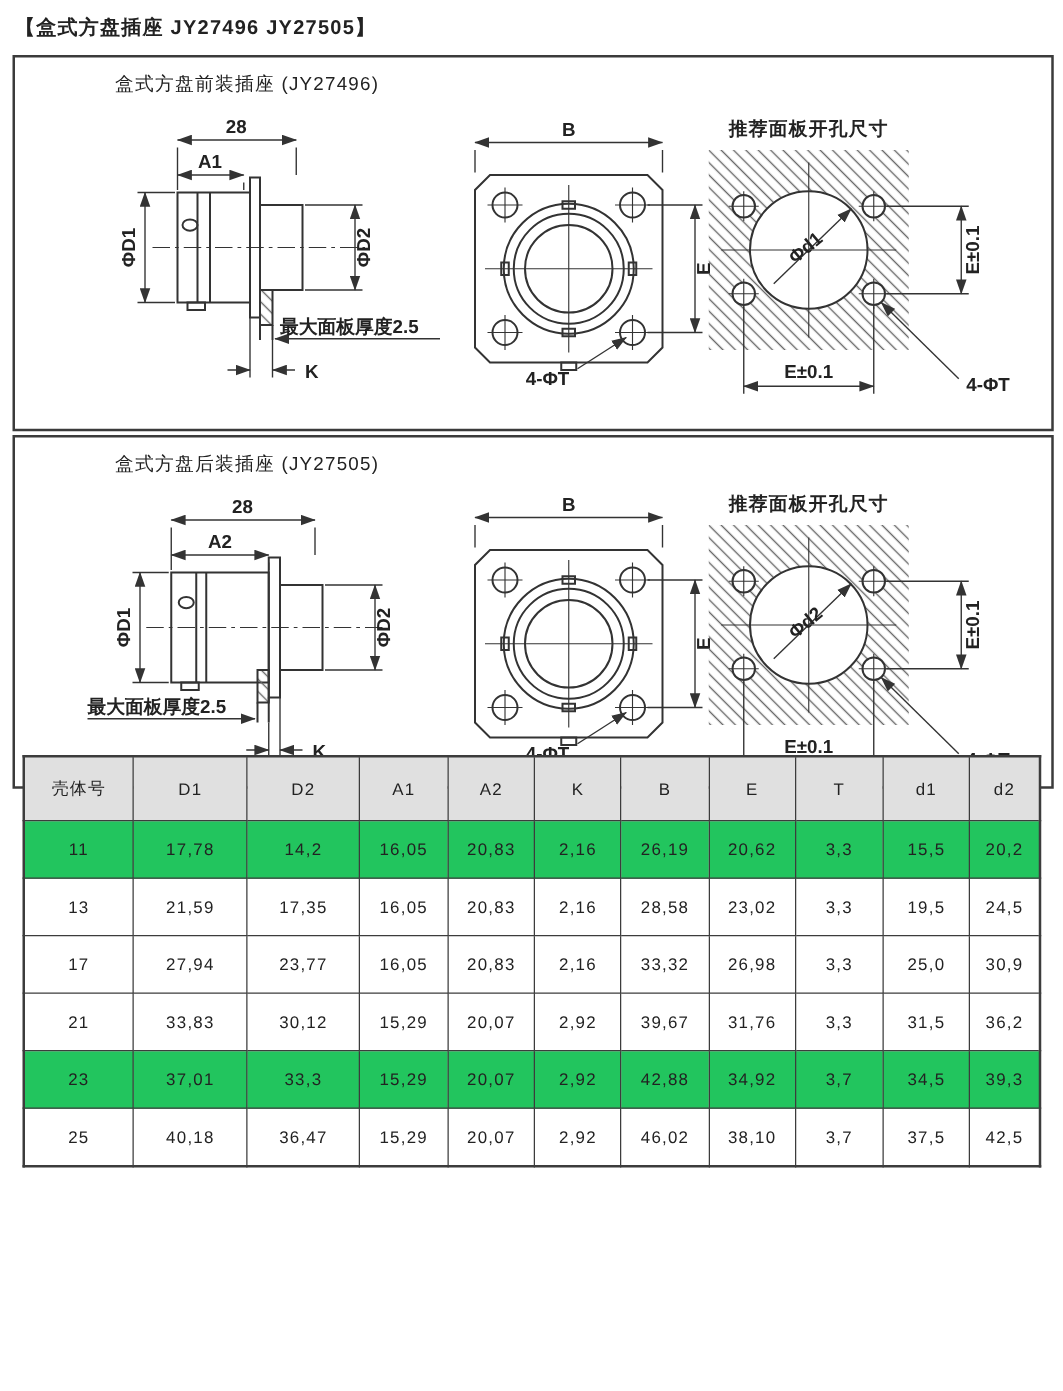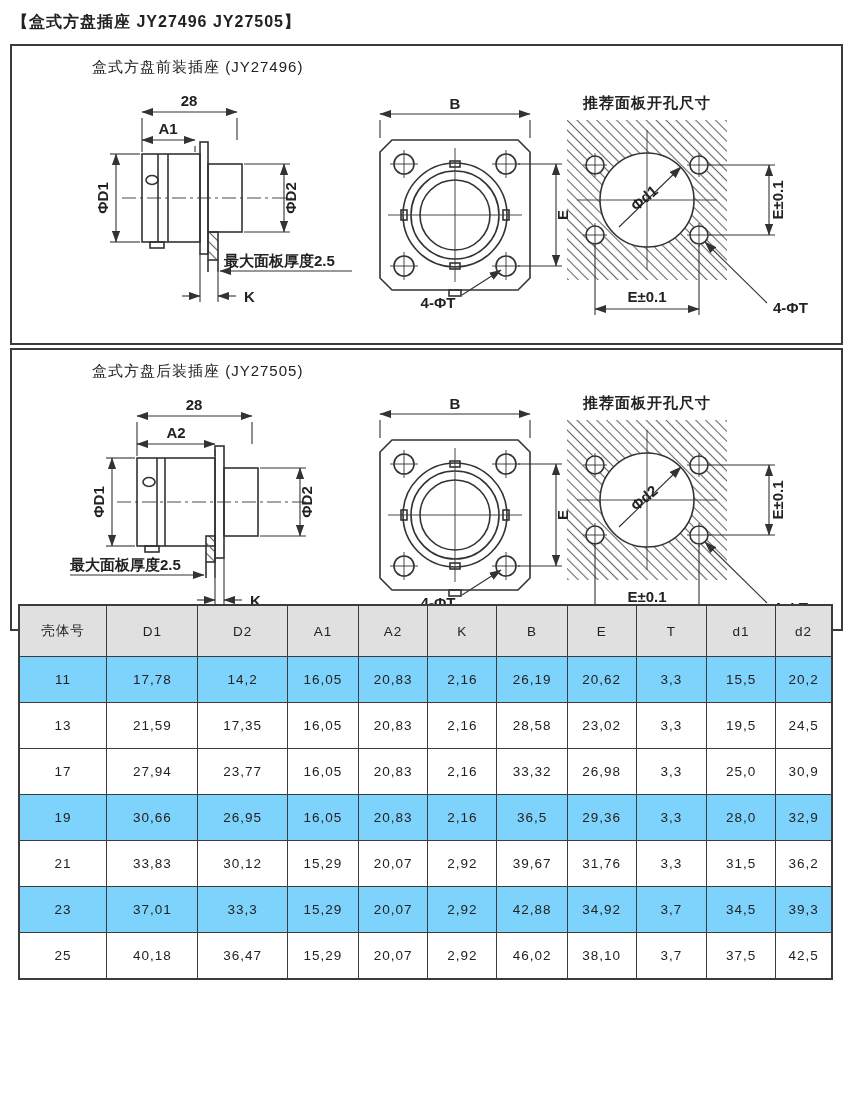--- a/index.html
+++ b/index.html
@@ -12,21 +12,21 @@
   .sec-title{position:absolute;left:36px;top:12px;font-size:15px;letter-spacing:1px;margin-left:44px;}
   .cutout-head{font-size:15px;font-weight:bold;letter-spacing:1px;margin:0 0 2px 26px;}
   svg text{fill:#222;}
   .dimtxt{font-size:15px;font-weight:bold;font-family:"Liberation Sans",sans-serif;}
   .cntxt{font-size:15px;font-weight:bold;font-family:"Liberation Sans",sans-serif;}
   
   #specTable{position:absolute;left:18px;top:604px;width:815px;border-collapse:collapse;table-layout:fixed;font-size:13.5px;}
   #specTable th,#specTable td{border:1.5px solid #3c3c3c;text-align:center;padding:0;height:45px;font-weight:normal;letter-spacing:1px;}
   #specTable thead th{height:50px;background:#e0e0e0;}
   #specTable{border:2px solid #3c3c3c;}
-  #specTable tr.stripe td{background:#7dd3fc;}
+  #specTable tr.stripe td{background:#22c55e;}
   #specTable th:nth-child(1){width:10.6%;}
   #specTable th:nth-child(2){width:11.1%;}
   #specTable th:nth-child(3){width:10.9%;}
   #specTable th:nth-child(4){width:8.6%;}
   #specTable th:nth-child(5){width:8.4%;}
   #specTable th:nth-child(6){width:8.4%;}
   #specTable th:nth-child(7){width:8.5%;}
   #specTable th:nth-child(8){width:8.4%;}
   #specTable th:nth-child(9){width:8.5%;}
   #specTable th:nth-child(10){width:8.4%;}
@@ -351,33 +351,20 @@
         <td>23,77</td>
         <td>16,05</td>
         <td>20,83</td>
         <td>2,16</td>
         <td>33,32</td>
         <td>26,98</td>
         <td>3,3</td>
         <td>25,0</td>
         <td>30,9</td>
       </tr>
-      <tr class="stripe">
-        <td>19</td>
-        <td>30,66</td>
-        <td>26,95</td>
-        <td>16,05</td>
-        <td>20,83</td>
-        <td>2,16</td>
-        <td>36,5</td>
-        <td>29,36</td>
-        <td>3,3</td>
-        <td>28,0</td>
-        <td>32,9</td>
-      </tr>
       <tr>
         <td>21</td>
         <td>33,83</td>
         <td>30,12</td>
         <td>15,29</td>
         <td>20,07</td>
         <td>2,92</td>
         <td>39,67</td>
         <td>31,76</td>
         <td>3,3</td>

